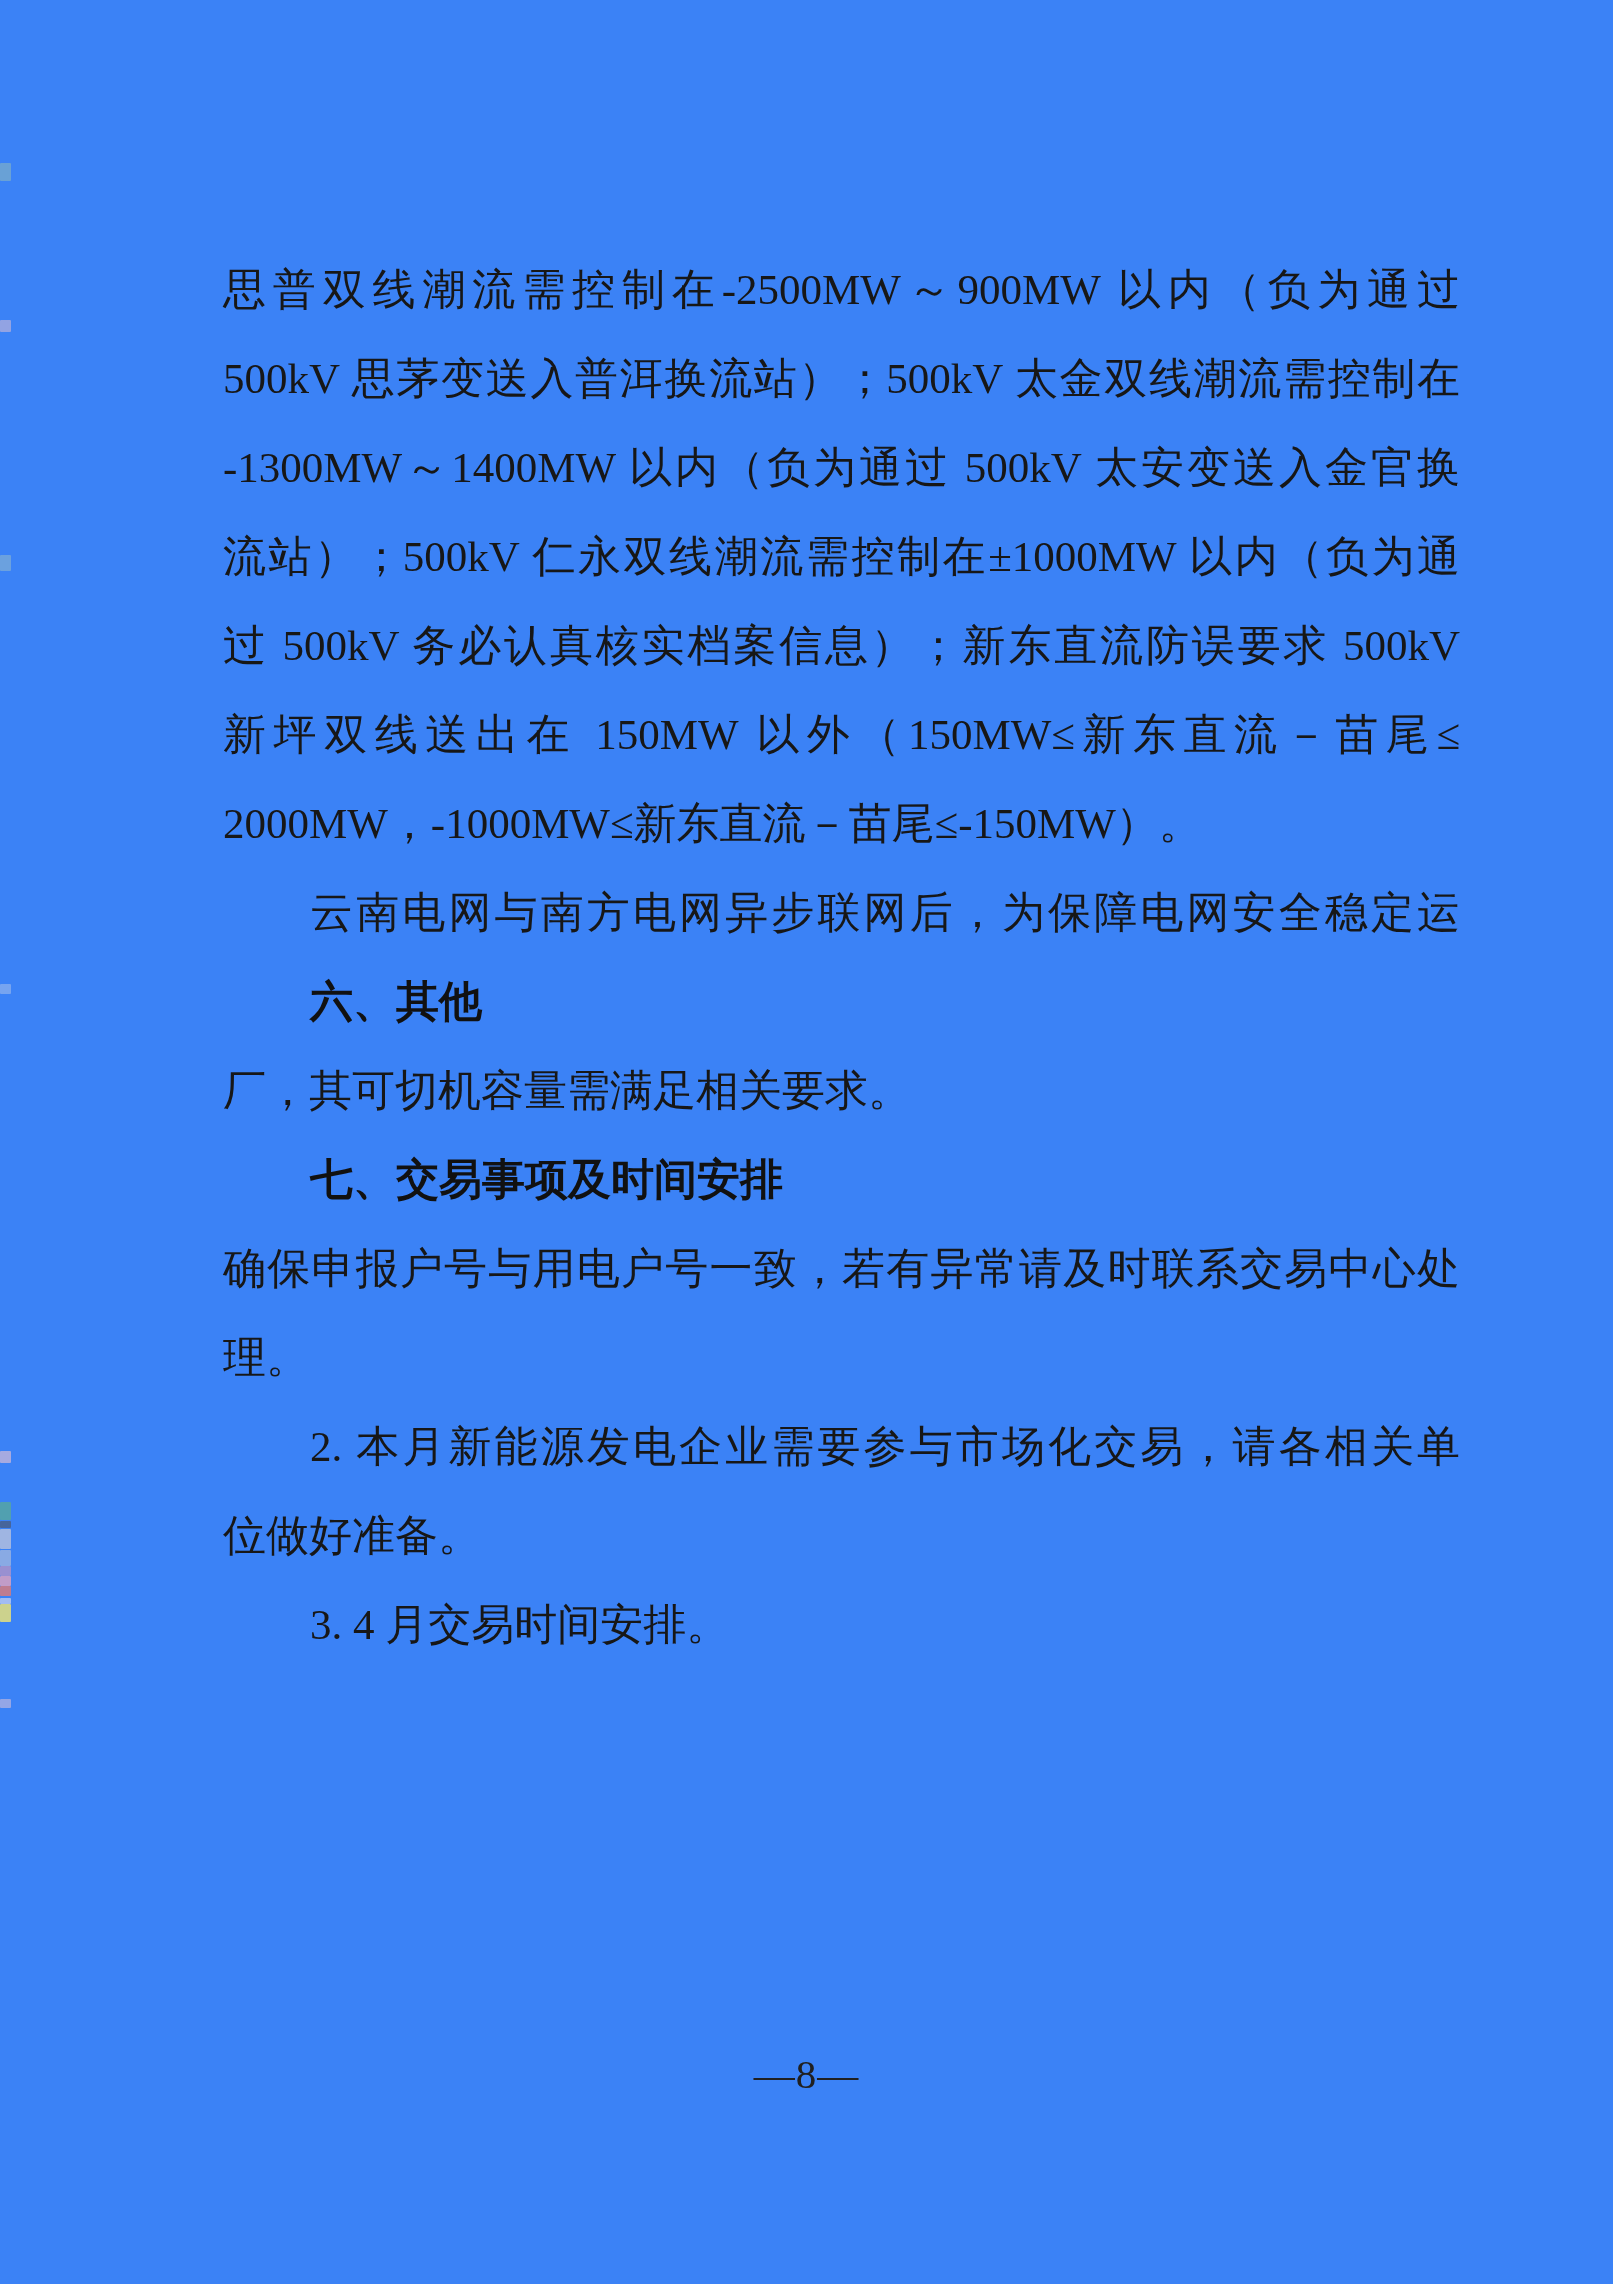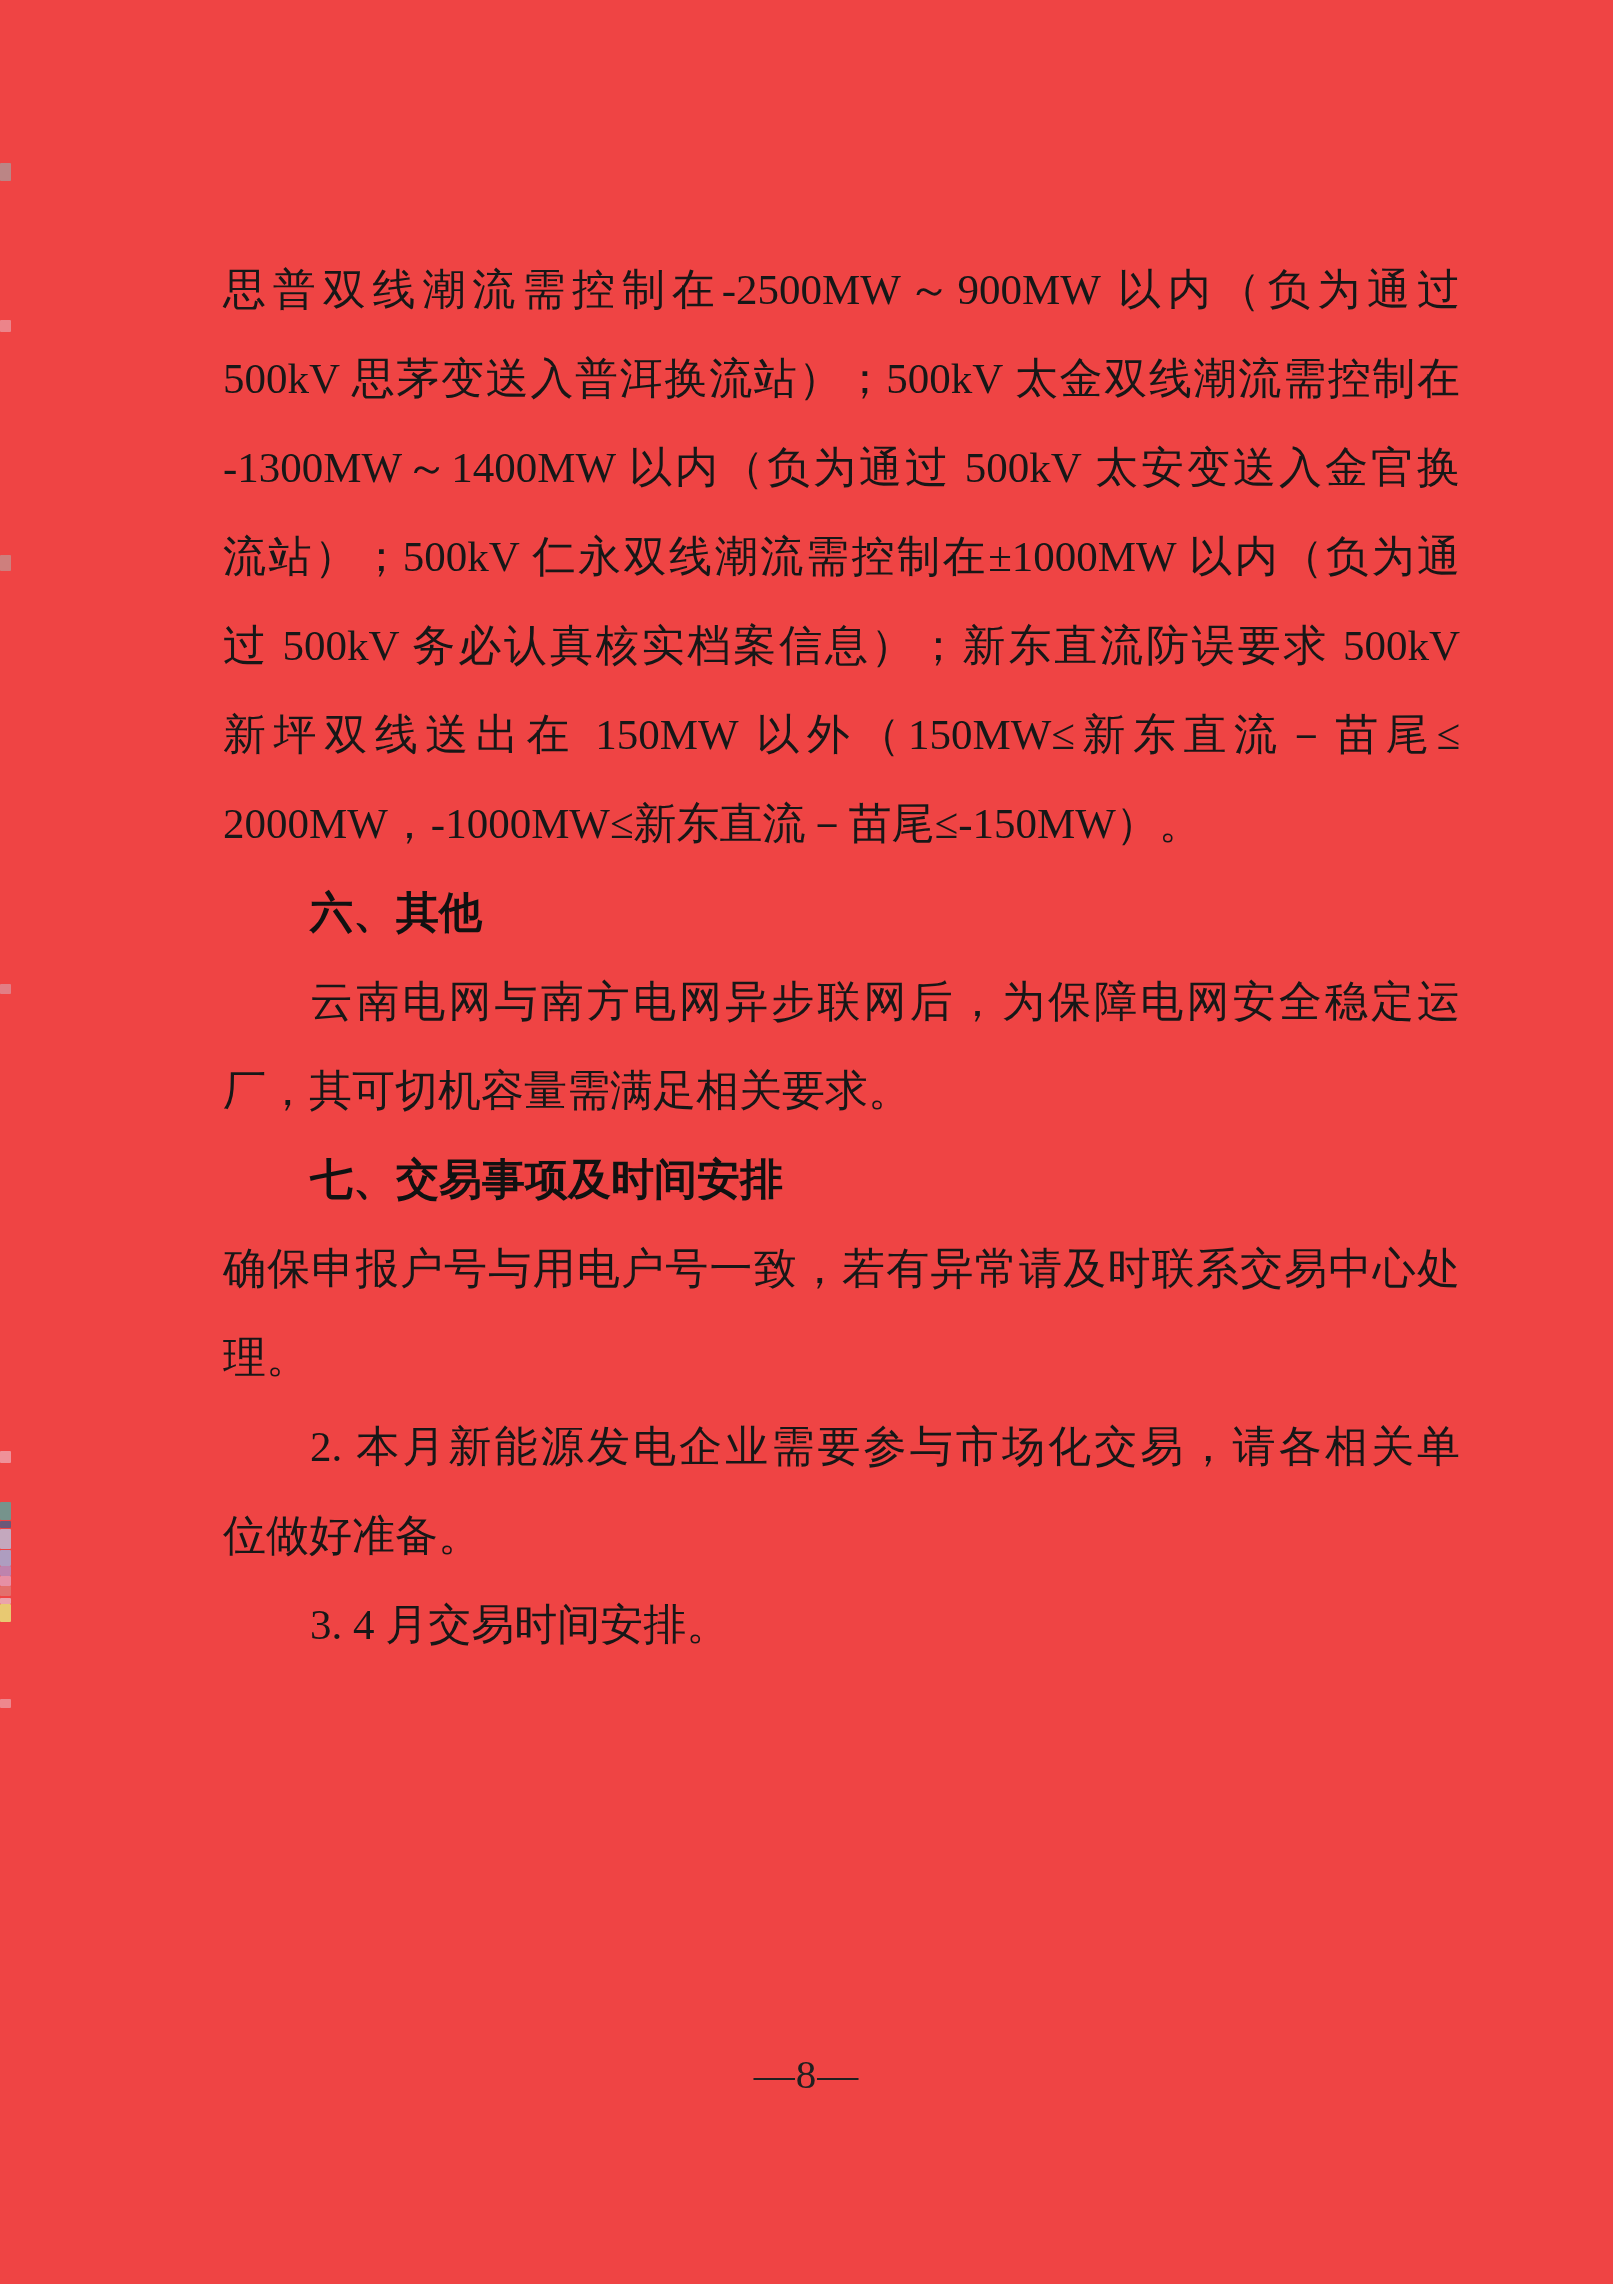--- a/index.html
+++ b/index.html
@@ -4,21 +4,21 @@
 <style>
   html, body {
     margin: 0;
     padding: 0;
     background: #e8e8e8;
   }
   .page {
     position: relative;
     width: 1613px;
     height: 2285px;
-    background: #ef4444;
+    background: #3b82f6;
     overflow: hidden;
     font-family: "Liberation Serif", "DejaVu Serif", serif;
   }
   .text-block {
     position: absolute;
     left: 223px;
     top: 245px;
     width: 1237px;
   }
   .line {
@@ -85,22 +85,22 @@
       <div class="artifact" style="top: 1699px; height: 8.8px; background: rgb(238, 201, 214); opacity: 0.5;"></div>
     </div>
   <div class="text-block" id="lines-container">
       <div class="line just">思普双线潮流需控制在-2500MW～900MW 以内（负为通过</div>
       <div class="line just">500kV 思茅变送入普洱换流站）；500kV 太金双线潮流需控制在</div>
       <div class="line just">-1300MW～1400MW 以内（负为通过 500kV 太安变送入金官换</div>
       <div class="line just">流站）；500kV 仁永双线潮流需控制在±1000MW 以内（负为通</div>
       <div class="line just">过 500kV 务必认真核实档案信息）；新东直流防误要求 500kV</div>
       <div class="line just">新坪双线送出在 150MW 以外（150MW≤新东直流－苗尾≤</div>
       <div class="line nojust">2000MW，-1000MW≤新东直流－苗尾≤-150MW）。</div>
+      <div class="line indent just">云南电网与南方电网异步联网后，为保障电网安全稳定运</div>
       <div class="line heading indent nojust">六、其他</div>
-      <div class="line indent just">云南电网与南方电网异步联网后，为保障电网安全稳定运</div>
       <div class="line nojust">厂，其可切机容量需满足相关要求。</div>
       <div class="line heading indent nojust">七、交易事项及时间安排</div>
       <div class="line just">确保申报户号与用电户号一致，若有异常请及时联系交易中心处</div>
       <div class="line nojust">理。</div>
       <div class="line indent just">2. 本月新能源发电企业需要参与市场化交易，请各相关单</div>
       <div class="line nojust">位做好准备。</div>
       <div class="line indent nojust">3. 4 月交易时间安排。</div>
     </div>
   <div class="page-number">—8—</div>
 </div>

